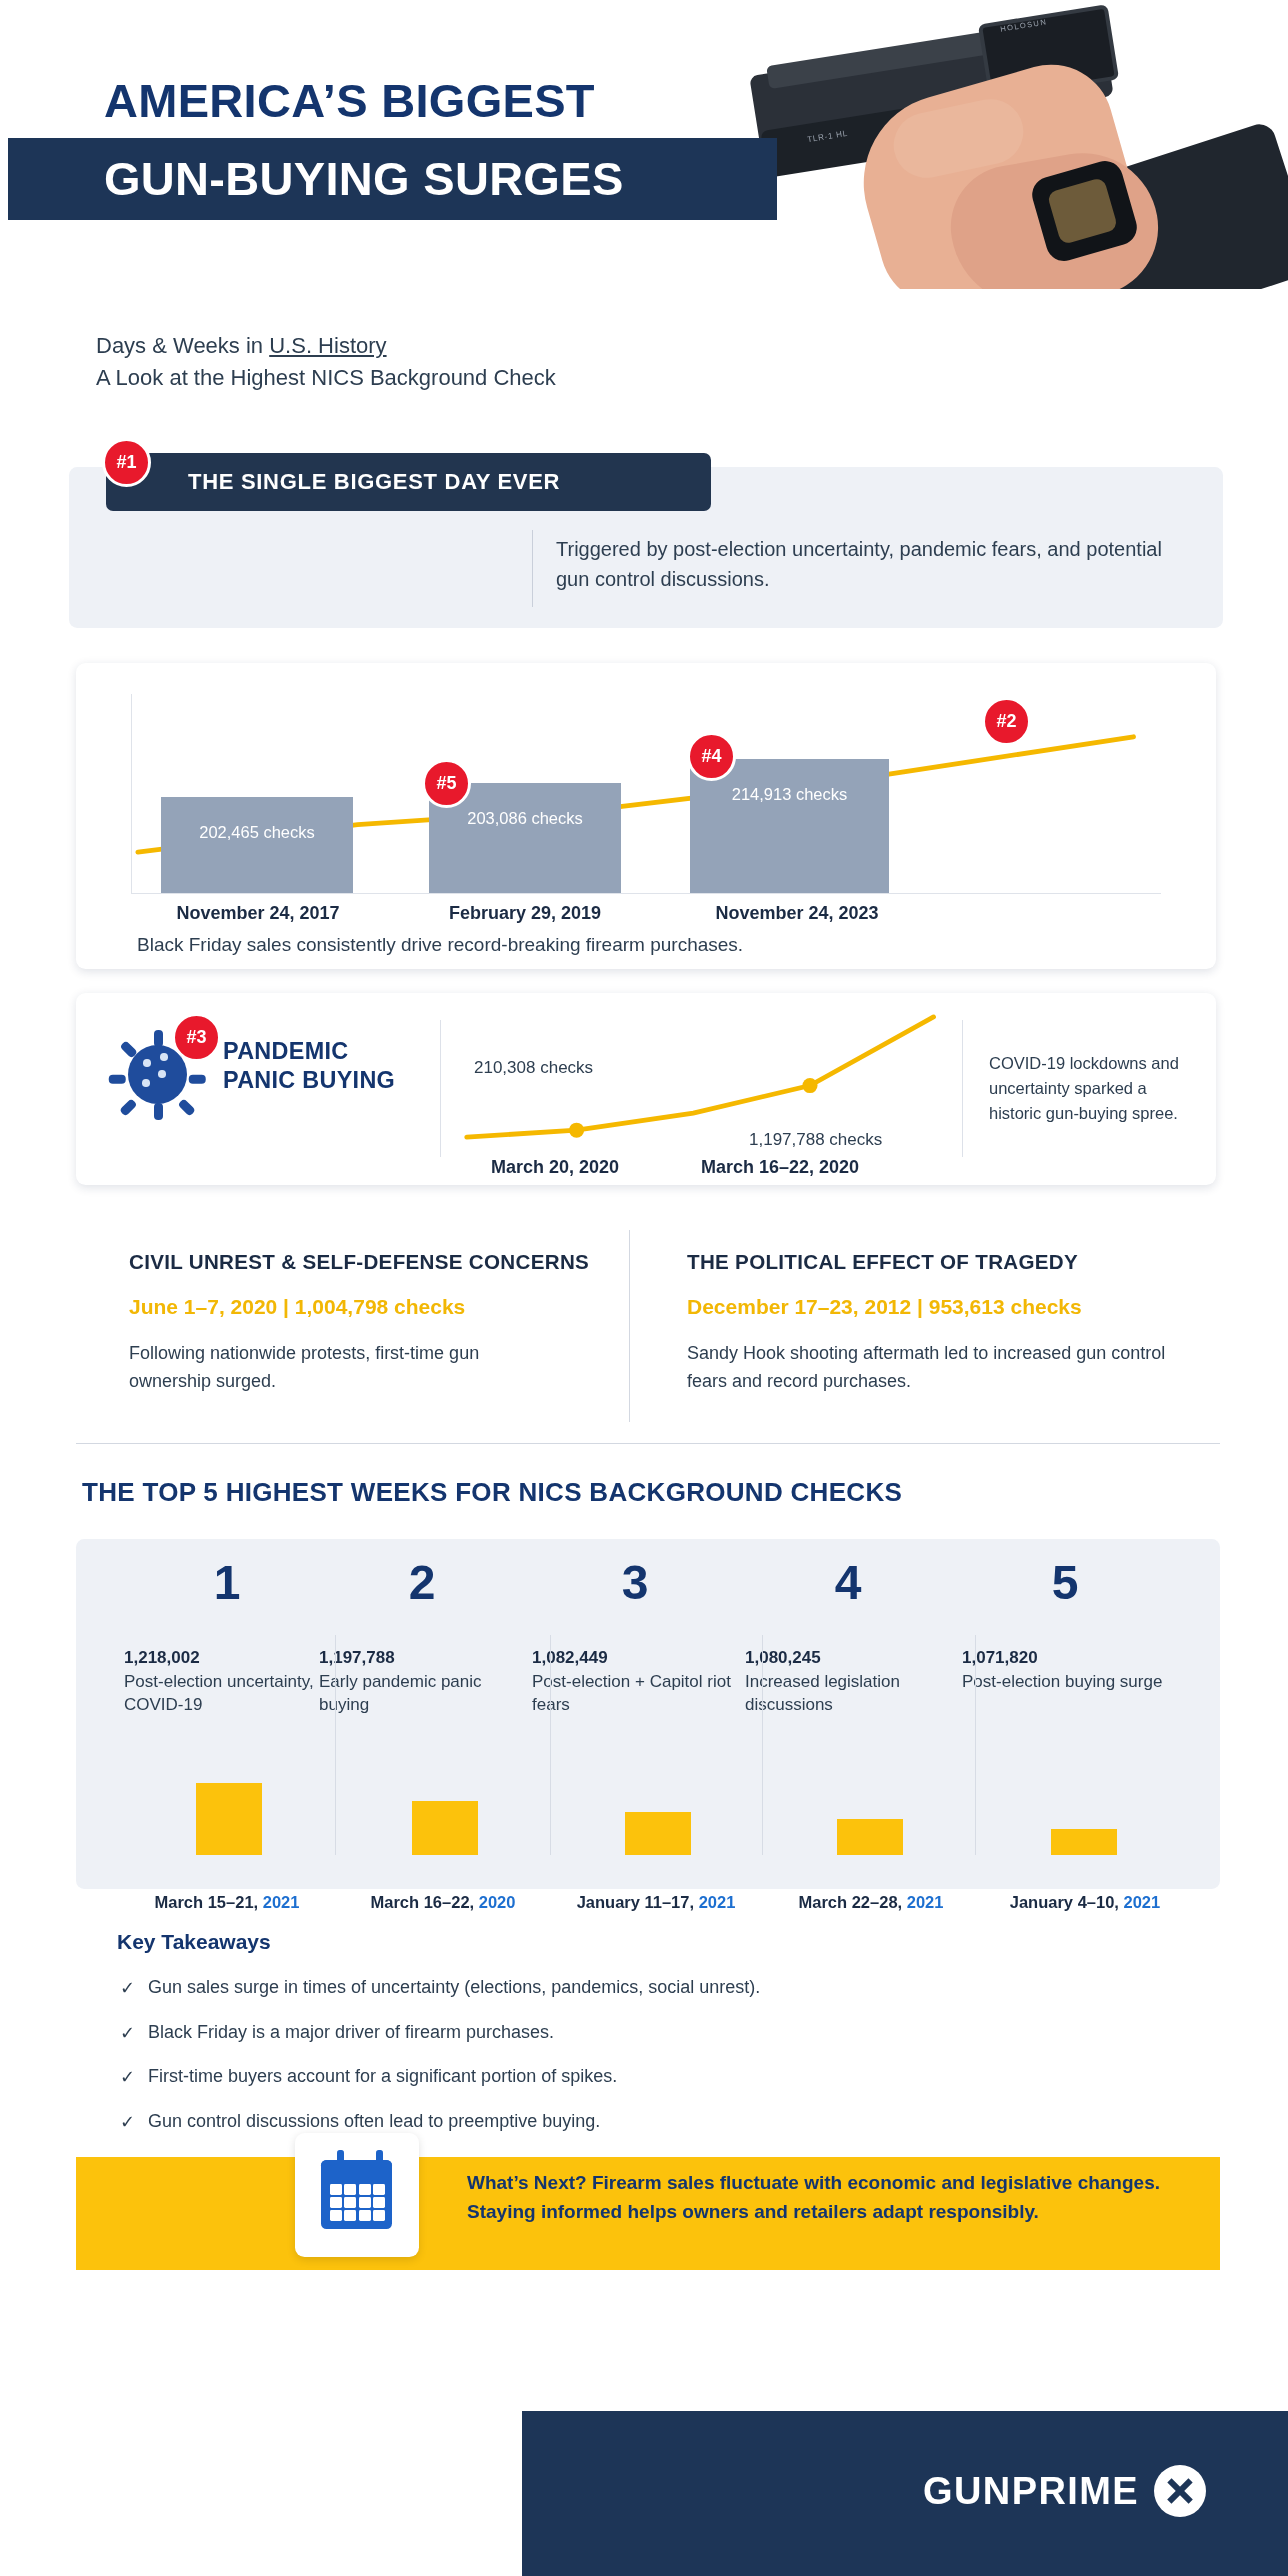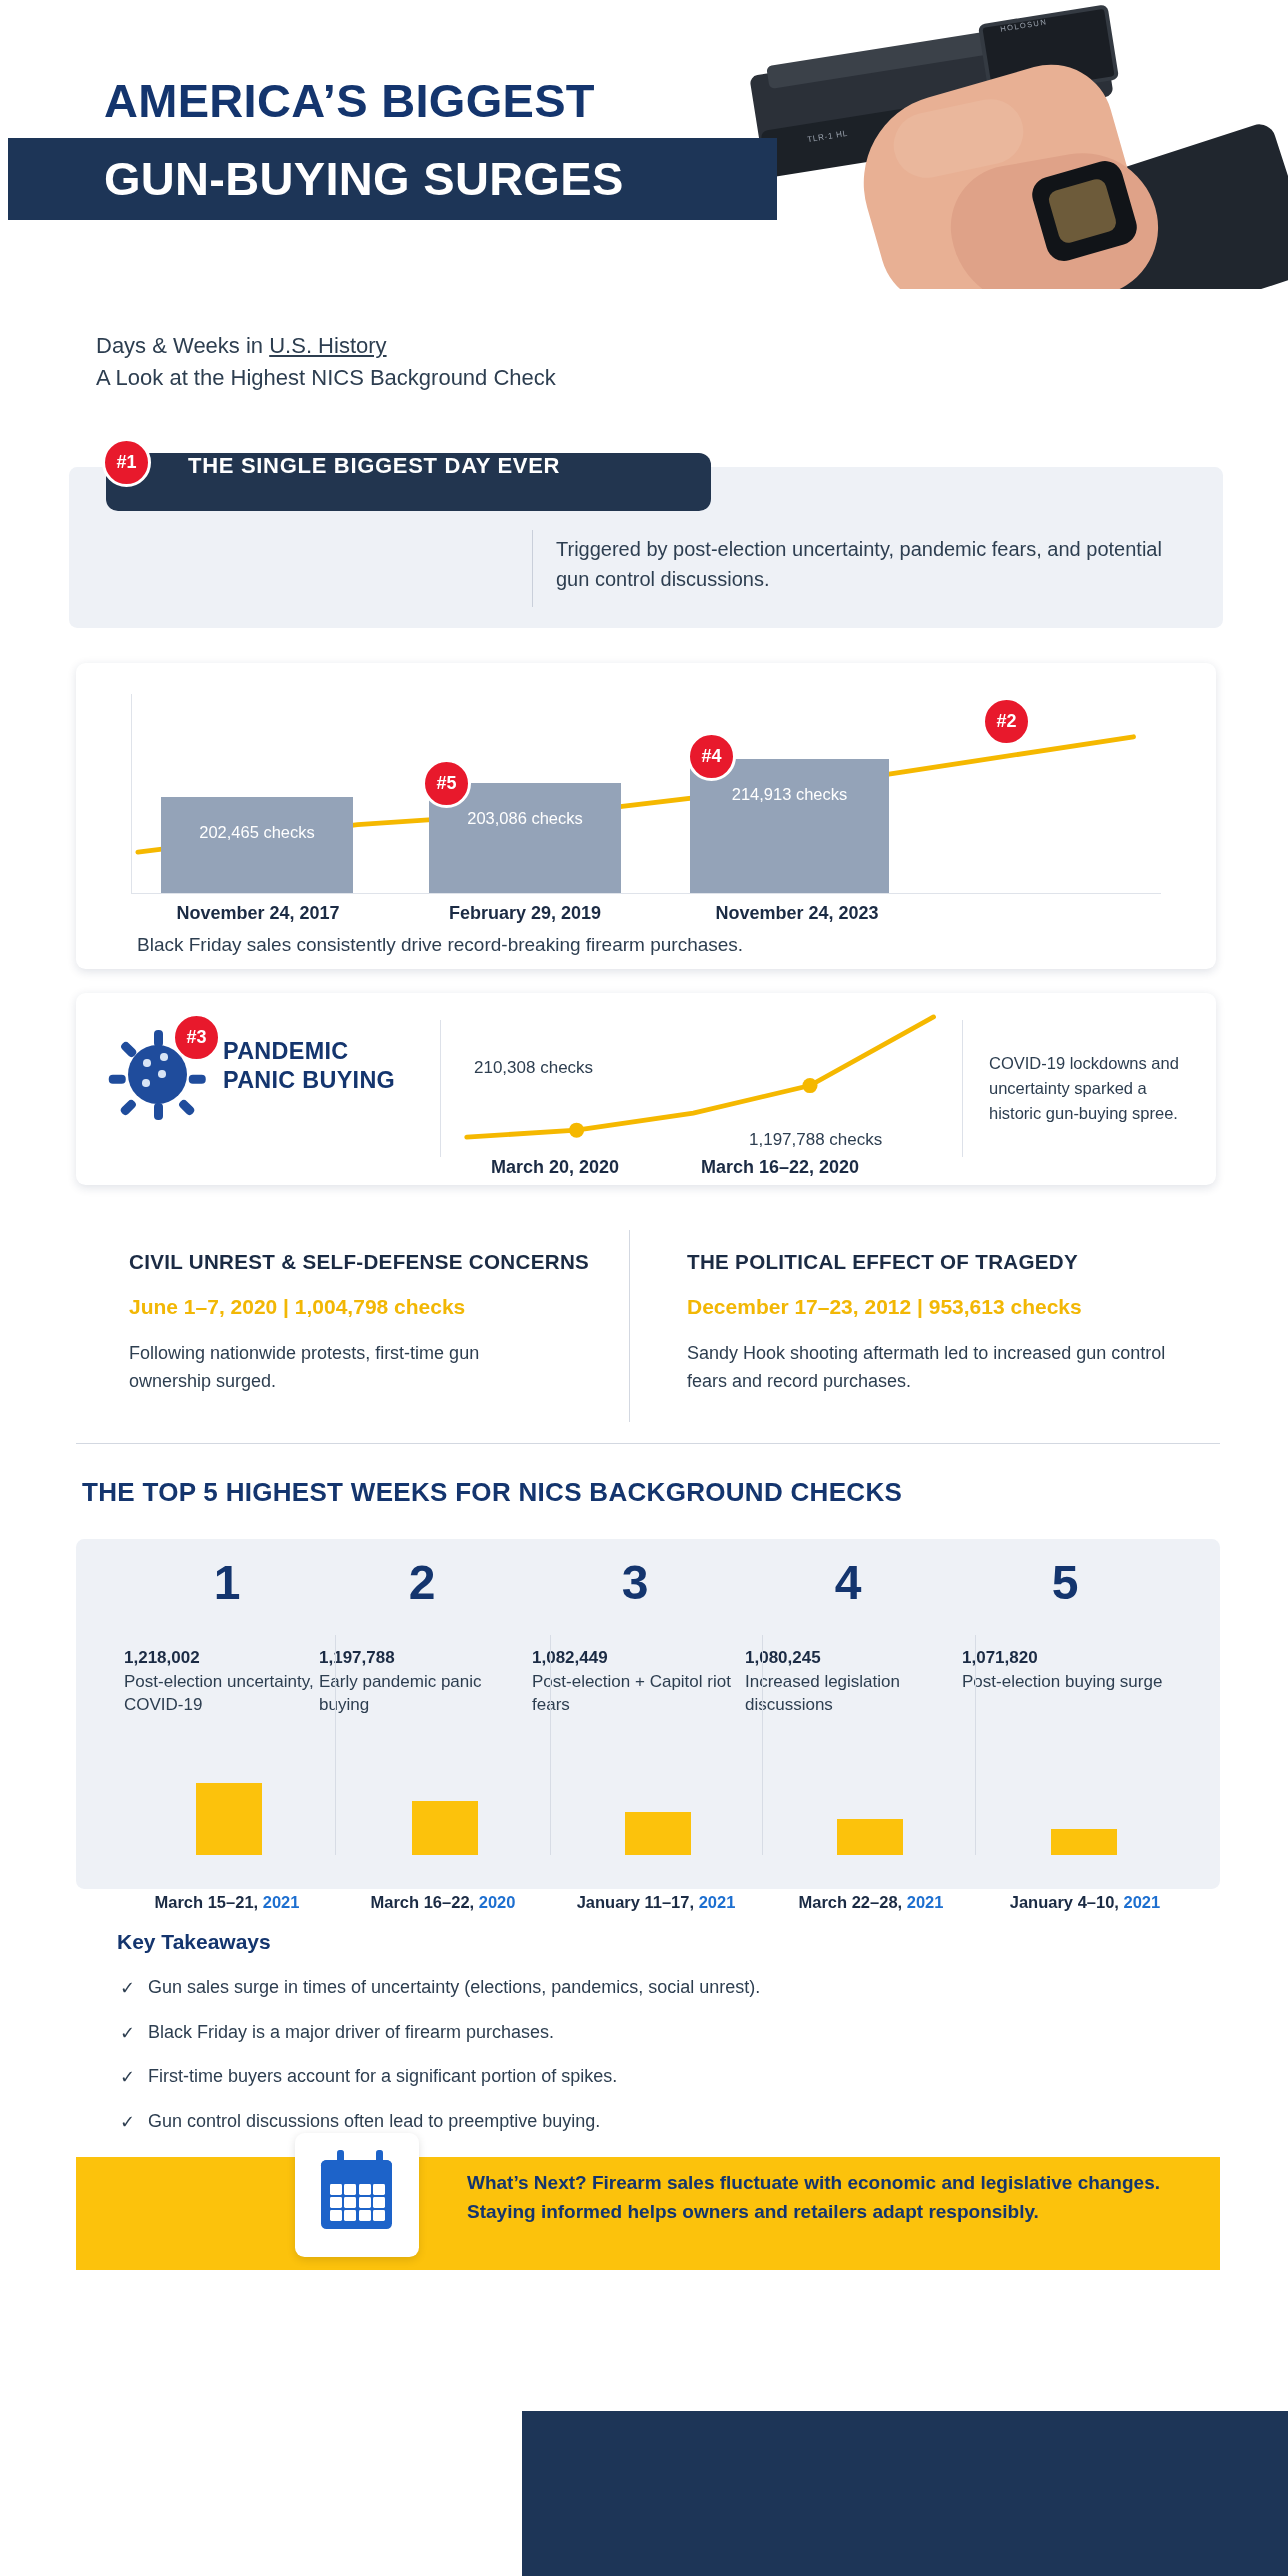--- a/index.html
+++ b/index.html
@@ -185,22 +185,22 @@
     width: 1154px;
     height: 161px;
     background: #eef1f6;
     border-radius: 8.2px;
   }
   .banner {
     position: absolute;
     left: 106px; top: 453px;
     width: 605px; height: 58px;
     background: #22354f;
-    border-radius: 12px;
-    display: flex; 
+    border-radius: 7px;
+    display: flex; align-items: center;
     padding-left: 82px;
   }
   .banner-text {
     color: #ffffff;
     font-size: 22px;
     font-weight: bold;
     letter-spacing: 0.7px;
   }
   .badge {
     position: absolute;
@@ -785,15 +785,19 @@
   <div class="rifle">
     
     
     
     
     
     
     
     
   </div>
+  <div class="logo">
+    <div class="logo-text">GUNPRIME</div>
+    <div class="logo-mark"></div>
+  </div>
 
 </div>
 
 
 </body></html>

